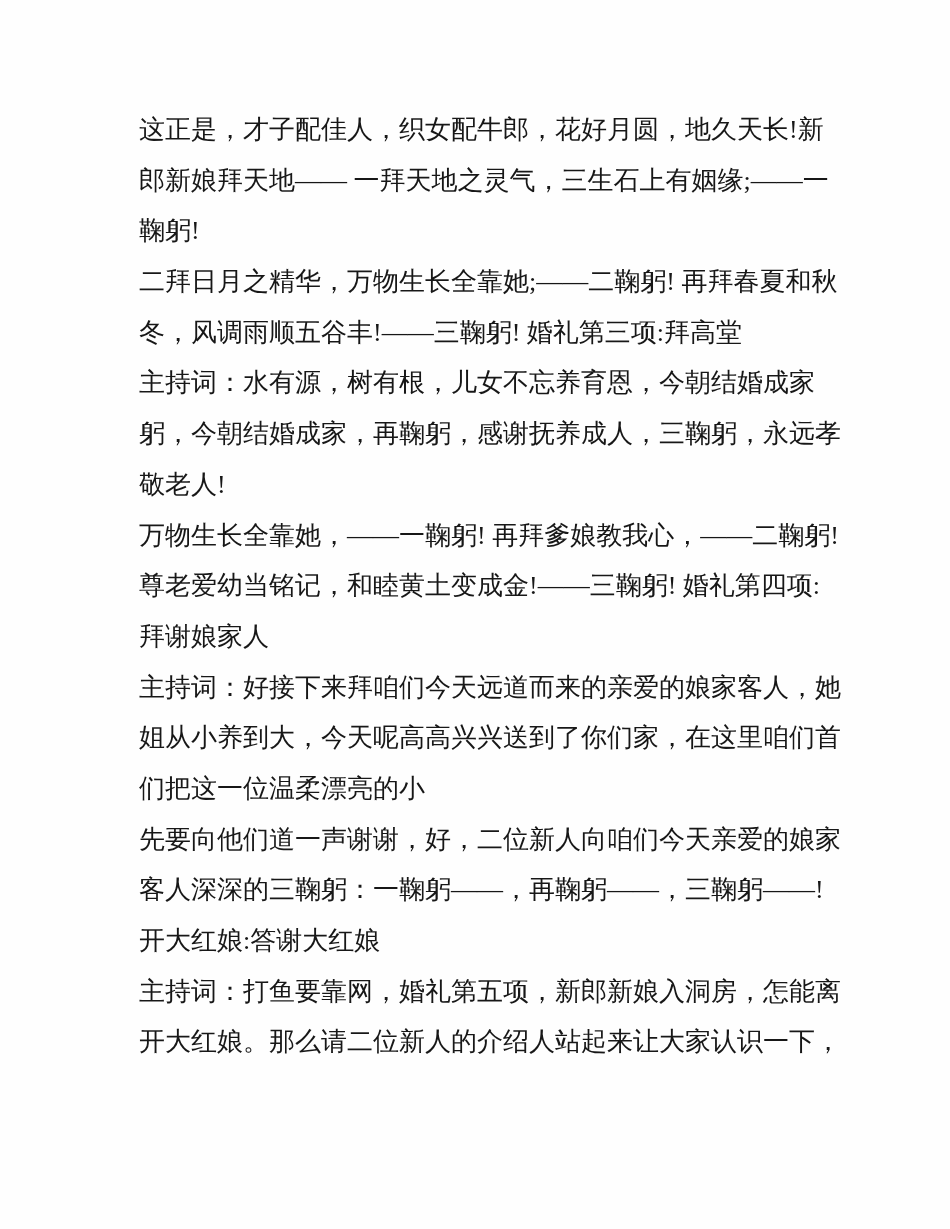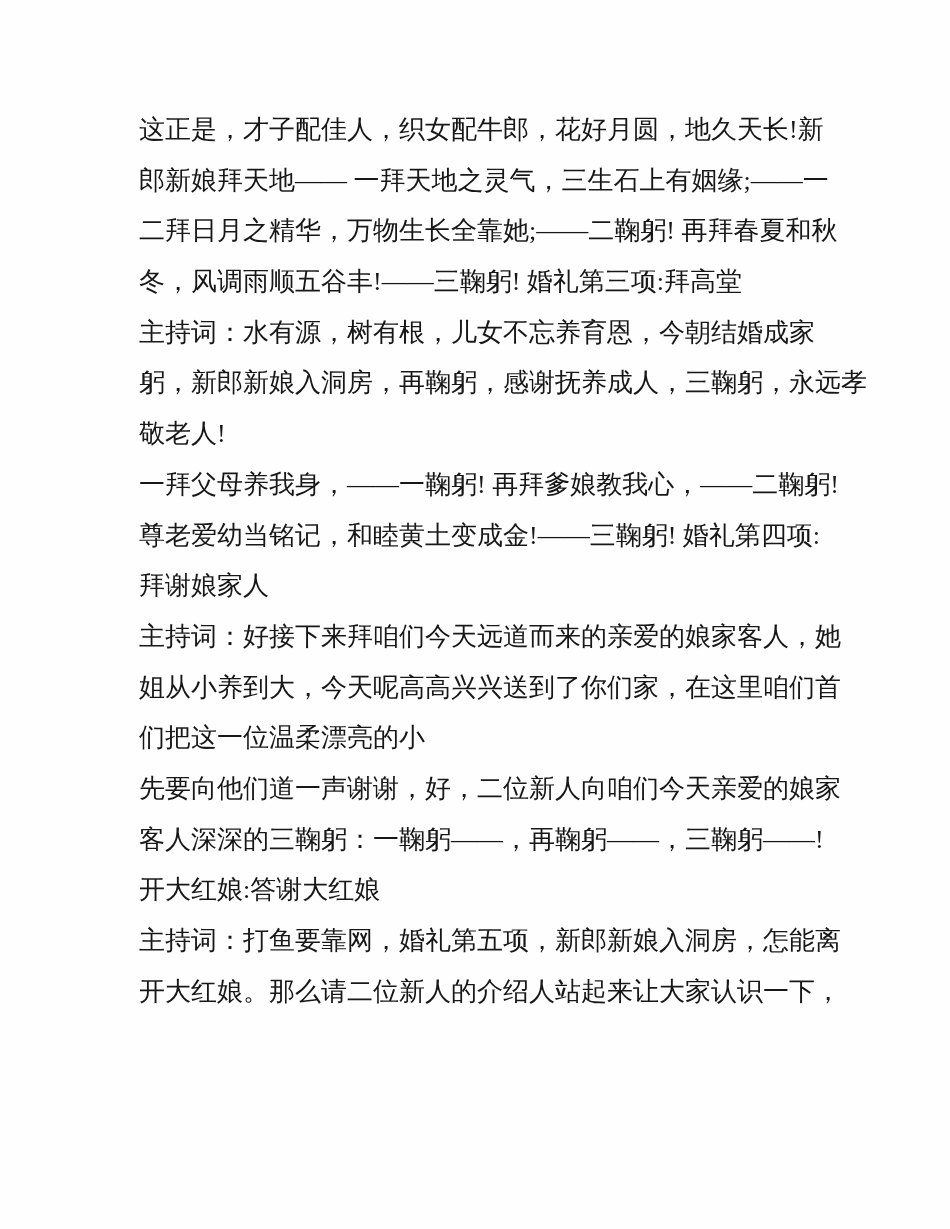--- a/index.html
+++ b/index.html
@@ -26,26 +26,27 @@
     letter-spacing: 0;
     font-weight: 400;
   }
 </style>
 </head>
 <body style="background: rgb(254, 254, 254); color: rgb(23, 23, 23);">
 
 <div class="page">
   <div class="line">这正是，才子配佳人，织女配牛郎，花好月圆，地久天长!新</div>
   <div class="line">郎新娘拜天地—— 一拜天地之灵气，三生石上有姻缘;——一</div>
+  <div class="line">鞠躬!</div>
   <div class="line">二拜日月之精华，万物生长全靠她;——二鞠躬! 再拜春夏和秋</div>
   <div class="line">冬，风调雨顺五谷丰!——三鞠躬! 婚礼第三项:拜高堂</div>
   <div class="line">主持词：水有源，树有根，儿女不忘养育恩，今朝结婚成家</div>
-  <div class="line">躬，新郎新娘入洞房，再鞠躬，感谢抚养成人，三鞠躬，永远孝</div>
+  <div class="line">躬，今朝结婚成家，再鞠躬，感谢抚养成人，三鞠躬，永远孝</div>
   <div class="line">敬老人!</div>
-  <div class="line">一拜父母养我身，——一鞠躬! 再拜爹娘教我心，——二鞠躬!</div>
+  <div class="line">万物生长全靠她，——一鞠躬! 再拜爹娘教我心，——二鞠躬!</div>
   <div class="line">尊老爱幼当铭记，和睦黄土变成金!——三鞠躬! 婚礼第四项:</div>
   <div class="line">拜谢娘家人</div>
   <div class="line">主持词：好接下来拜咱们今天远道而来的亲爱的娘家客人，她</div>
   <div class="line">姐从小养到大，今天呢高高兴兴送到了你们家，在这里咱们首</div>
   <div class="line">们把这一位温柔漂亮的小</div>
   <div class="line">先要向他们道一声谢谢，好，二位新人向咱们今天亲爱的娘家</div>
   <div class="line">客人深深的三鞠躬：一鞠躬——，再鞠躬——，三鞠躬——!</div>
   <div class="line">开大红娘:答谢大红娘</div>
   <div class="line">主持词：打鱼要靠网，婚礼第五项，新郎新娘入洞房，怎能离</div>
   <div class="line">开大红娘。那么请二位新人的介绍人站起来让大家认识一下，</div>

